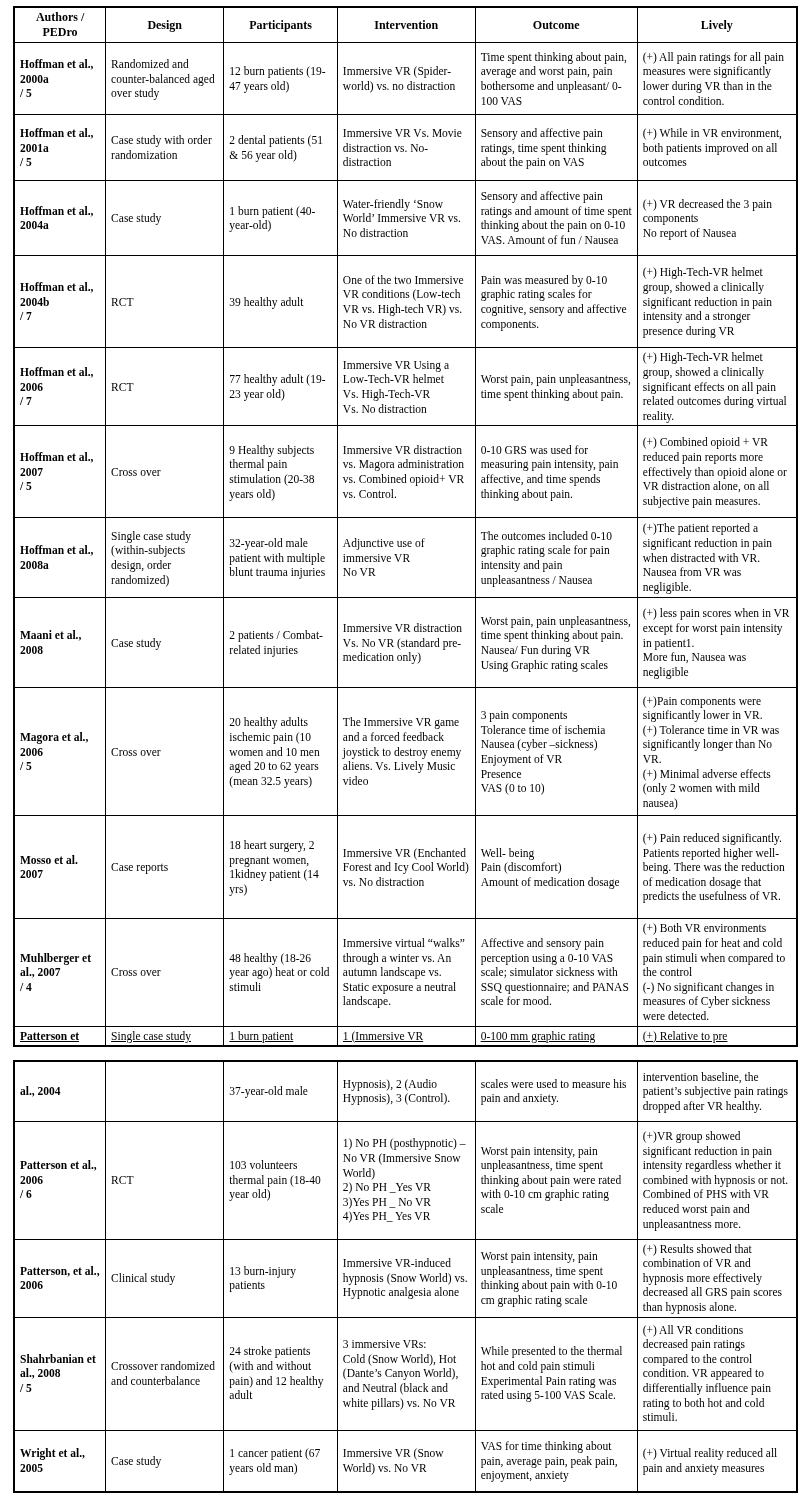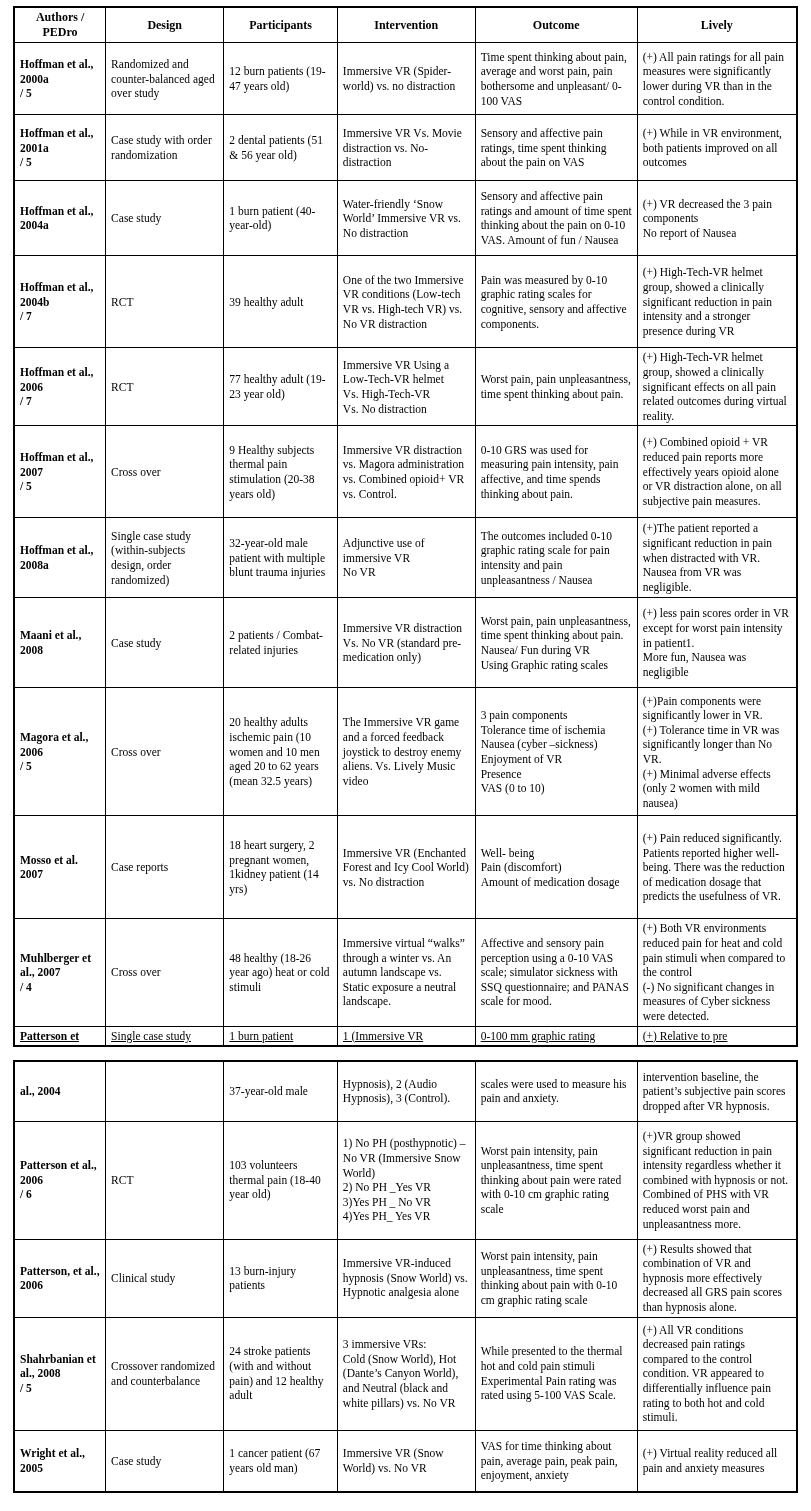--- a/index.html
+++ b/index.html
@@ -116,41 +116,41 @@
           <td class="cell-outcome">Worst pain, pain unpleasantness, time spent thinking about pain.</td>
           <td class="cell-results">(+)  High-Tech-VR helmet group, showed a clinically significant effects on all pain related outcomes during virtual reality.</td>
         </tr>
         <tr style="height: 92px;">
           <td class="cell-author">Hoffman et al., 2007
 / 5</td>
           <td class="cell-design">Cross over</td>
           <td class="cell-participants">9 Healthy subjects thermal pain stimulation (20-38 years old)</td>
           <td class="cell-intervention">Immersive VR distraction vs. Magora administration vs. Combined opioid+ VR vs. Control.</td>
           <td class="cell-outcome">0-10 GRS was used for measuring pain intensity, pain affective, and time spends thinking about pain.</td>
-          <td class="cell-results">(+) Combined opioid + VR reduced pain reports more effectively years opioid alone or VR distraction alone, on all subjective pain measures.</td>
+          <td class="cell-results">(+) Combined opioid + VR reduced pain reports more effectively than opioid alone or VR distraction alone, on all subjective pain measures.</td>
         </tr>
         <tr style="height: 80px;">
           <td class="cell-author">Hoffman et al., 2008a</td>
           <td class="cell-design">Single case study (within-subjects design, order randomized)</td>
           <td class="cell-participants">32-year-old male patient with multiple blunt trauma injuries</td>
           <td class="cell-intervention">Adjunctive use of immersive VR
 No VR</td>
           <td class="cell-outcome">The outcomes included 0-10 graphic rating scale for pain intensity and pain unpleasantness / Nausea</td>
           <td class="cell-results">(+)The patient reported a significant reduction in pain when distracted with VR. Nausea from VR was negligible.</td>
         </tr>
         <tr style="height: 90px;">
           <td class="cell-author">Maani et al., 2008</td>
           <td class="cell-design">Case study</td>
           <td class="cell-participants">2 patients / Combat-related injuries</td>
           <td class="cell-intervention">Immersive VR distraction
 Vs. No VR (standard pre-medication only)</td>
           <td class="cell-outcome">Worst pain, pain unpleasantness, time spent thinking about pain.
 Nausea/ Fun during VR
 Using Graphic rating scales</td>
-          <td class="cell-results">(+) less pain scores order in VR except for worst pain intensity in patient1.
+          <td class="cell-results">(+) less pain scores when in VR except for worst pain intensity in patient1.
 More fun, Nausea was negligible</td>
         </tr>
         <tr style="height: 128px;">
           <td class="cell-author">Magora et al., 2006
 / 5</td>
           <td class="cell-design">Cross over</td>
           <td class="cell-participants">20 healthy adults ischemic pain (10 women and 10 men aged 20 to 62 years (mean 32.5 years)</td>
           <td class="cell-intervention">The Immersive VR game and a forced feedback joystick to destroy enemy aliens. Vs. Lively Music video</td>
           <td class="cell-outcome">3 pain components
 Tolerance time of ischemia
@@ -202,21 +202,21 @@
         <col style="width: 20.7%;">
         <col style="width: 20.4%;">
       </colgroup>
       <tbody>
         <tr style="height: 60px;">
           <td class="cell-author">al., 2004</td>
           <td class="cell-design"></td>
           <td class="cell-participants">37-year-old male</td>
           <td class="cell-intervention">Hypnosis), 2 (Audio Hypnosis),  3 (Control).</td>
           <td class="cell-outcome">scales were used to measure his pain and anxiety.</td>
-          <td class="cell-results">intervention baseline, the patient’s subjective pain scores dropped after VR hypnosis.</td>
+          <td class="cell-results">intervention baseline, the patient’s subjective pain ratings dropped after VR healthy.</td>
         </tr>
         <tr style="height: 118px;">
           <td class="cell-author">Patterson et al.,  2006
 / 6</td>
           <td class="cell-design">RCT</td>
           <td class="cell-participants">103 volunteers thermal pain (18-40 year old)</td>
           <td class="cell-intervention">1) No PH (posthypnotic) – No VR (Immersive Snow World)
 2) No PH _Yes VR
 3)Yes PH _ No VR
 4)Yes PH_ Yes VR</td>

